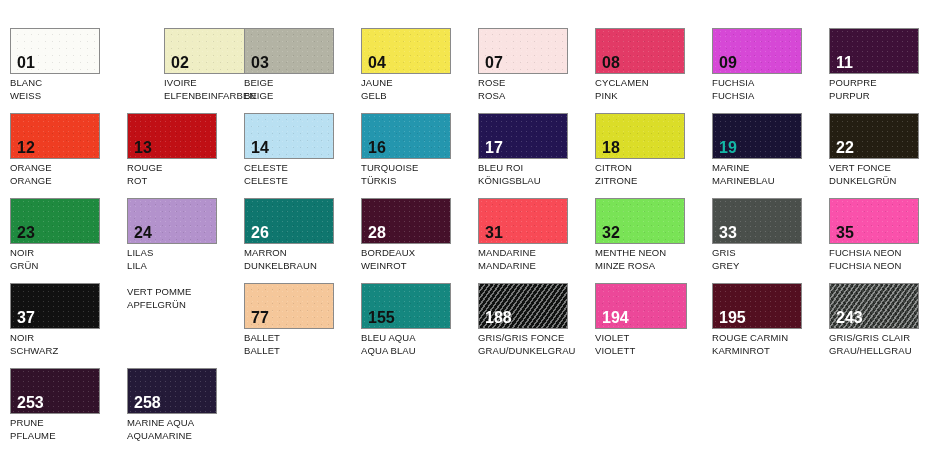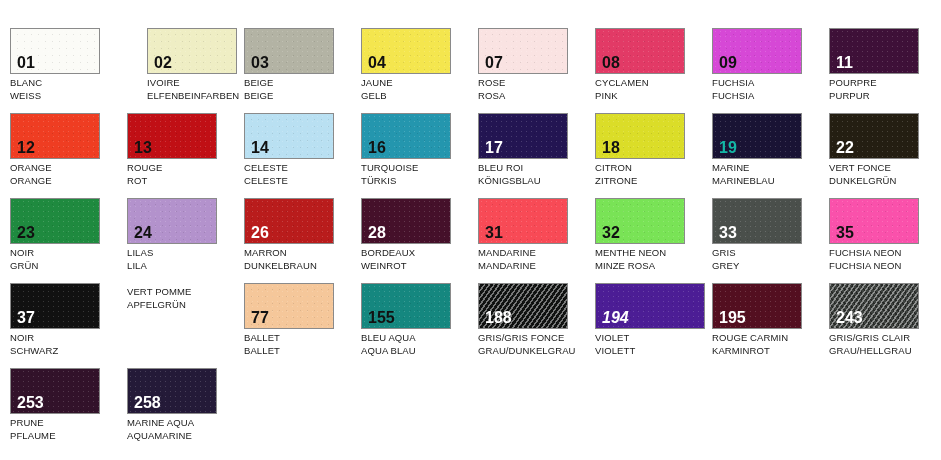--- a/index.html
+++ b/index.html
@@ -79,21 +79,21 @@
     <div class="swatch-cell" style="left: 10px; top: 28px;">
       <div class="swatch-chip" style="width: 90px; height: 46px; background: rgb(251, 251, 247);">
         <span class="tex"></span>
         <span class="swatch-code" style="color: rgb(17, 17, 17);">01</span>
       </div>
       <div class="swatch-names">
         <span class="n1">BLANC</span>
         <span class="n2">WEISS</span>
       </div>
     </div>
-    <div class="swatch-cell" style="left: 127px; top: 28px; padding-left: 20px;">
+    <div class="swatch-cell" style="left: 144px; top: 28px; padding-left: 20px;">
       <div class="swatch-chip" style="width: 90px; height: 46px; background: rgb(239, 238, 196);">
         <span class="tex"></span>
         <span class="swatch-code" style="color: rgb(17, 17, 17);">02</span>
       </div>
       <div class="swatch-names">
         <span class="n1">IVOIRE</span>
         <span class="n2">ELFENBEINFARBEN</span>
       </div>
     </div>
     <div class="swatch-cell" style="left: 244px; top: 28px;">
@@ -250,21 +250,21 @@
       <div class="swatch-chip" style="width: 90px; height: 46px; background: rgb(179, 146, 204);">
         <span class="tex"></span>
         <span class="swatch-code" style="color: rgb(17, 17, 17);">24</span>
       </div>
       <div class="swatch-names">
         <span class="n1">LILAS</span>
         <span class="n2">LILA</span>
       </div>
     </div>
     <div class="swatch-cell" style="left: 244px; top: 198px;">
-      <div class="swatch-chip" style="width: 90px; height: 46px; background: #b91c1c;">
+      <div class="swatch-chip" style="width: 90px; height: 46px; background: #0f766e;">
         <span class="tex"></span>
         <span class="swatch-code" style="color: rgb(255, 255, 255);">26</span>
       </div>
       <div class="swatch-names">
         <span class="n1">MARRON</span>
         <span class="n2">DUNKELBRAUN</span>
       </div>
     </div>
     <div class="swatch-cell" style="left: 361px; top: 198px;">
       <div class="swatch-chip" style="width: 90px; height: 46px; background: rgb(69, 16, 42);">
@@ -356,21 +356,21 @@
       <div class="swatch-chip melange" style="width: 90px; height: 46px; background: rgb(20, 22, 21);">
         <span class="tex"></span>
         <span class="swatch-code" style="color: rgb(255, 255, 255);">188</span>
       </div>
       <div class="swatch-names">
         <span class="n1">GRIS/GRIS FONCE</span>
         <span class="n2">GRAU/DUNKELGRAU</span>
       </div>
     </div>
     <div class="swatch-cell" style="left: 595px; top: 283px;">
-      <div class="swatch-chip" style="width: 110px; height: 46px; background: #4c1d95; font-style: italic;">
+      <div class="swatch-chip" style="width: 92px; height: 46px; background: #ec4899;">
         <span class="tex"></span>
         <span class="swatch-code" style="color: rgb(255, 255, 255);">194</span>
       </div>
       <div class="swatch-names">
         <span class="n1">VIOLET</span>
         <span class="n2">VIOLETT</span>
       </div>
     </div>
     <div class="swatch-cell" style="left: 712px; top: 283px;">
       <div class="swatch-chip" style="width: 90px; height: 46px; background: rgb(83, 15, 32);">

